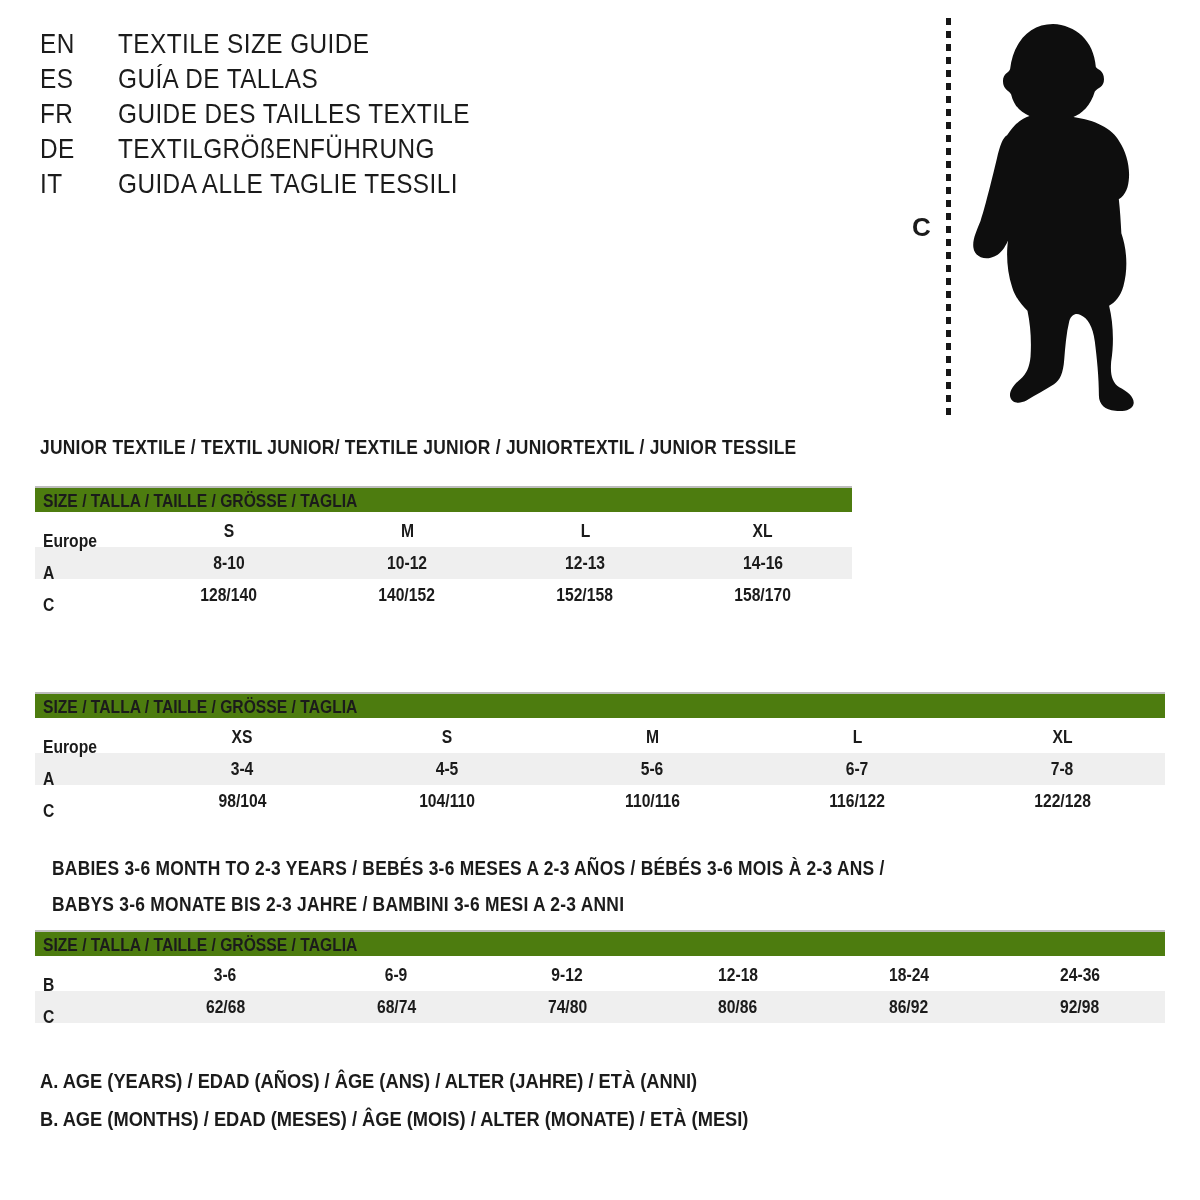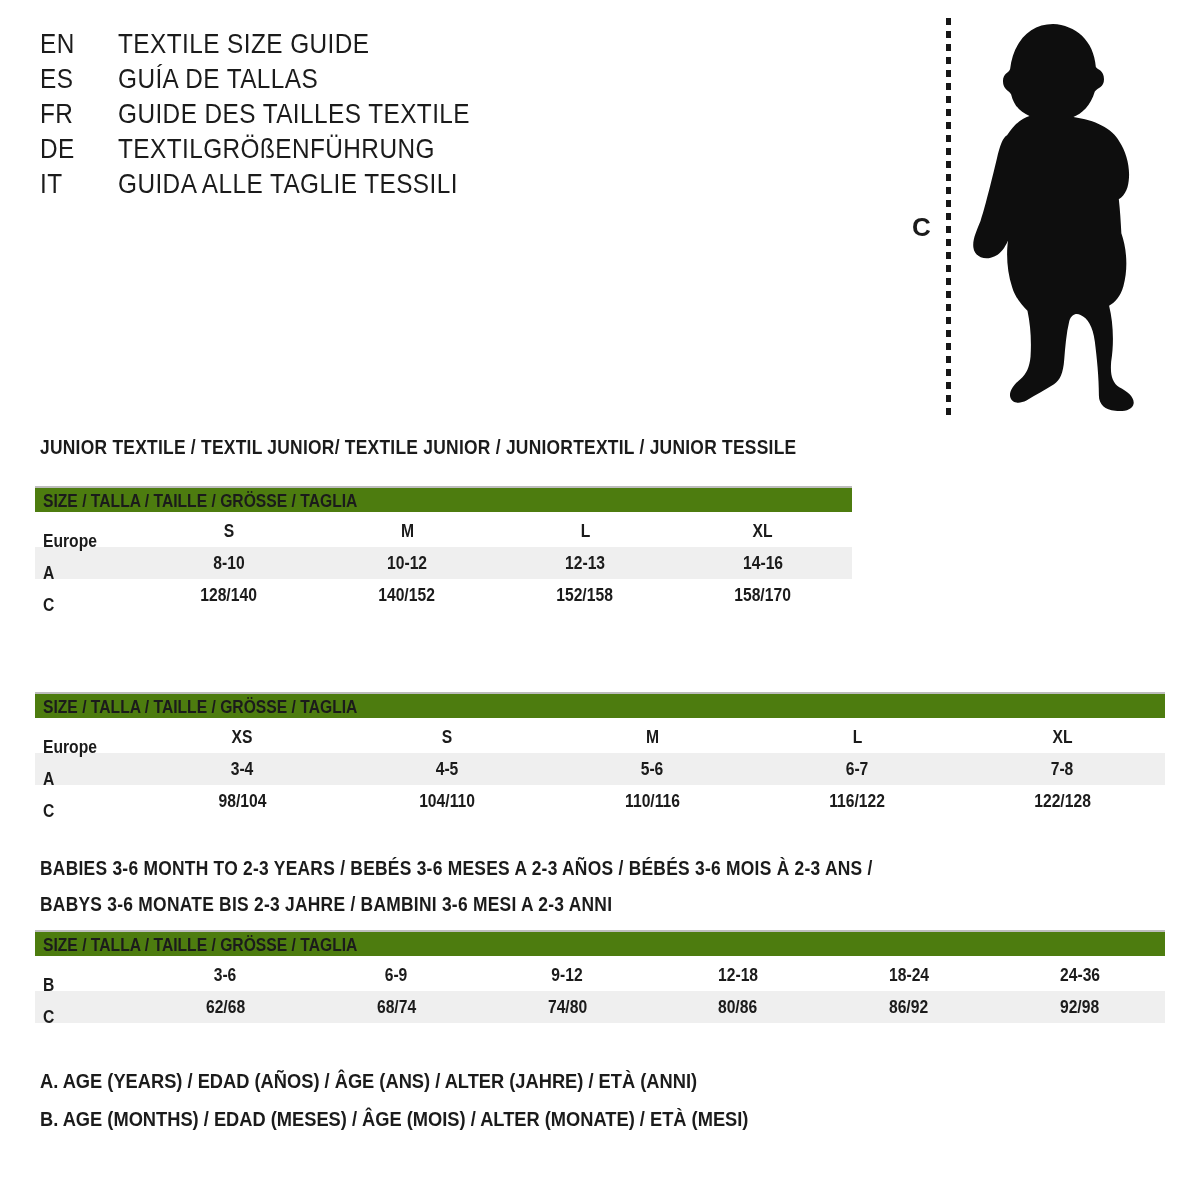--- a/index.html
+++ b/index.html
@@ -19,21 +19,21 @@
   
   #dash-line { position:absolute; left:946px; top:18px; width:5px; height:397px;
     background:repeating-linear-gradient(to bottom, #161616 0 7px, transparent 7px 13px); }
   #c-label { position:absolute; left:912px; top:212px; font-size:26px; font-weight:700; }
   #toddler { position:absolute; left:962px; top:22px; width:184px; height:398px; }
 
   
   .sec-title { position:absolute; left:40px; font-size:20px; font-weight:700; letter-spacing:0.3px; }
   #sec1-title { top:436px; }
   #sec2-title { top:640px; }
-  #sec3-title { top:850px; line-height:36px; }
+  #sec3-title { top:850px; line-height:36px;margin-left:12px; }
 
   
   .sizetable { position:absolute; }
   #table1 { left:35px; top:486px; width:817px; }
   #table2 { left:35px; top:692px; width:1130px; }
   #table3 { left:35px; top:930px; width:1130px; }
   .size-bar { height:26px; background:#4d7c0f; border-top:2px solid #bdbdbd; display:flex; align-items:flex-end;
     padding-left:8px; font-size:18px; font-weight:700; margin-bottom:3px; }
   .trow { height:32px; display:flex; align-items:center; font-size:18px; font-weight:700; }
   .trow.alt { background:#efefef; }

